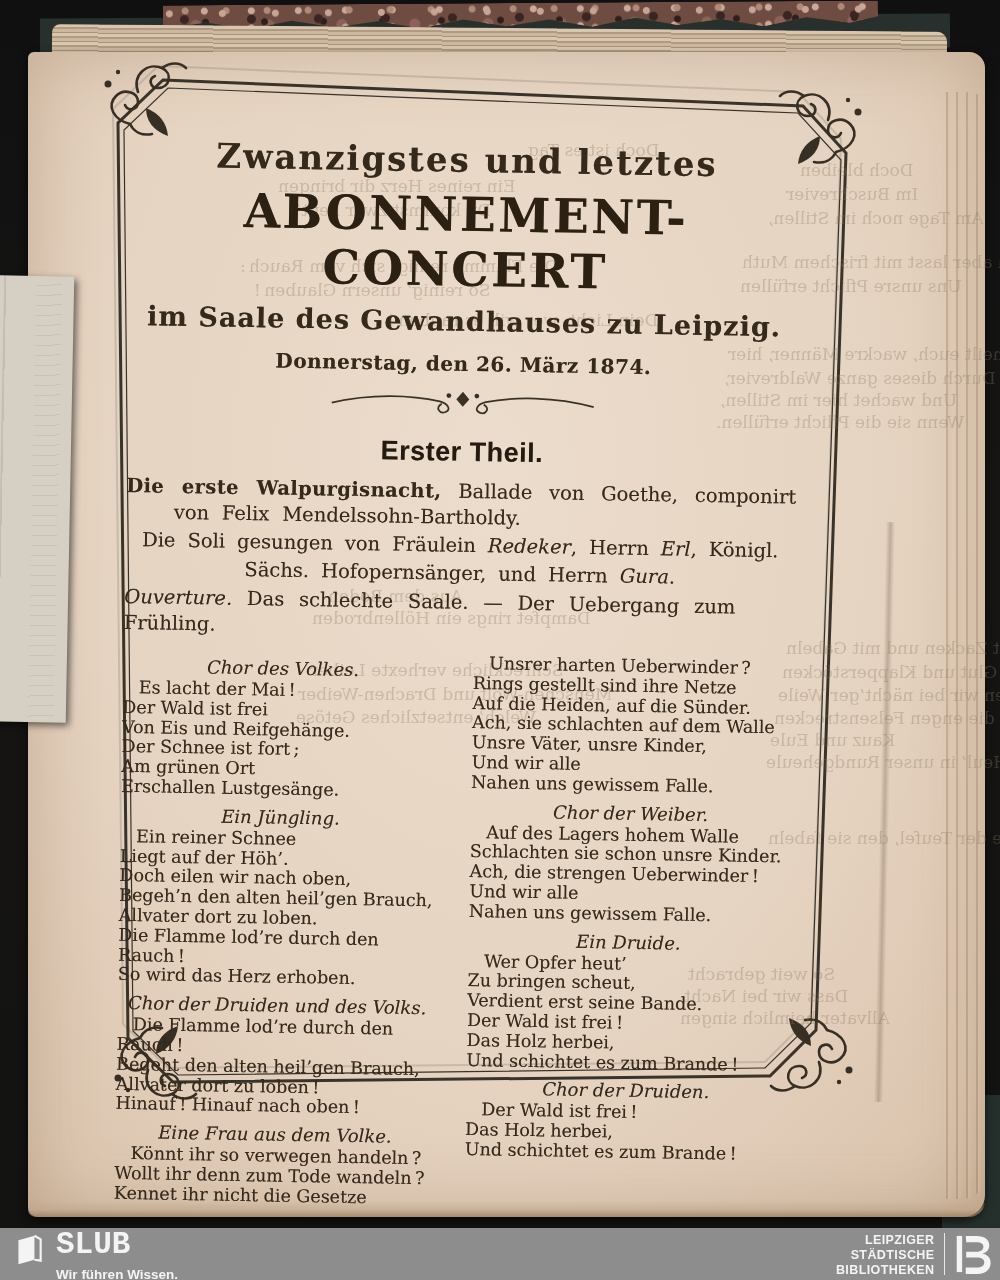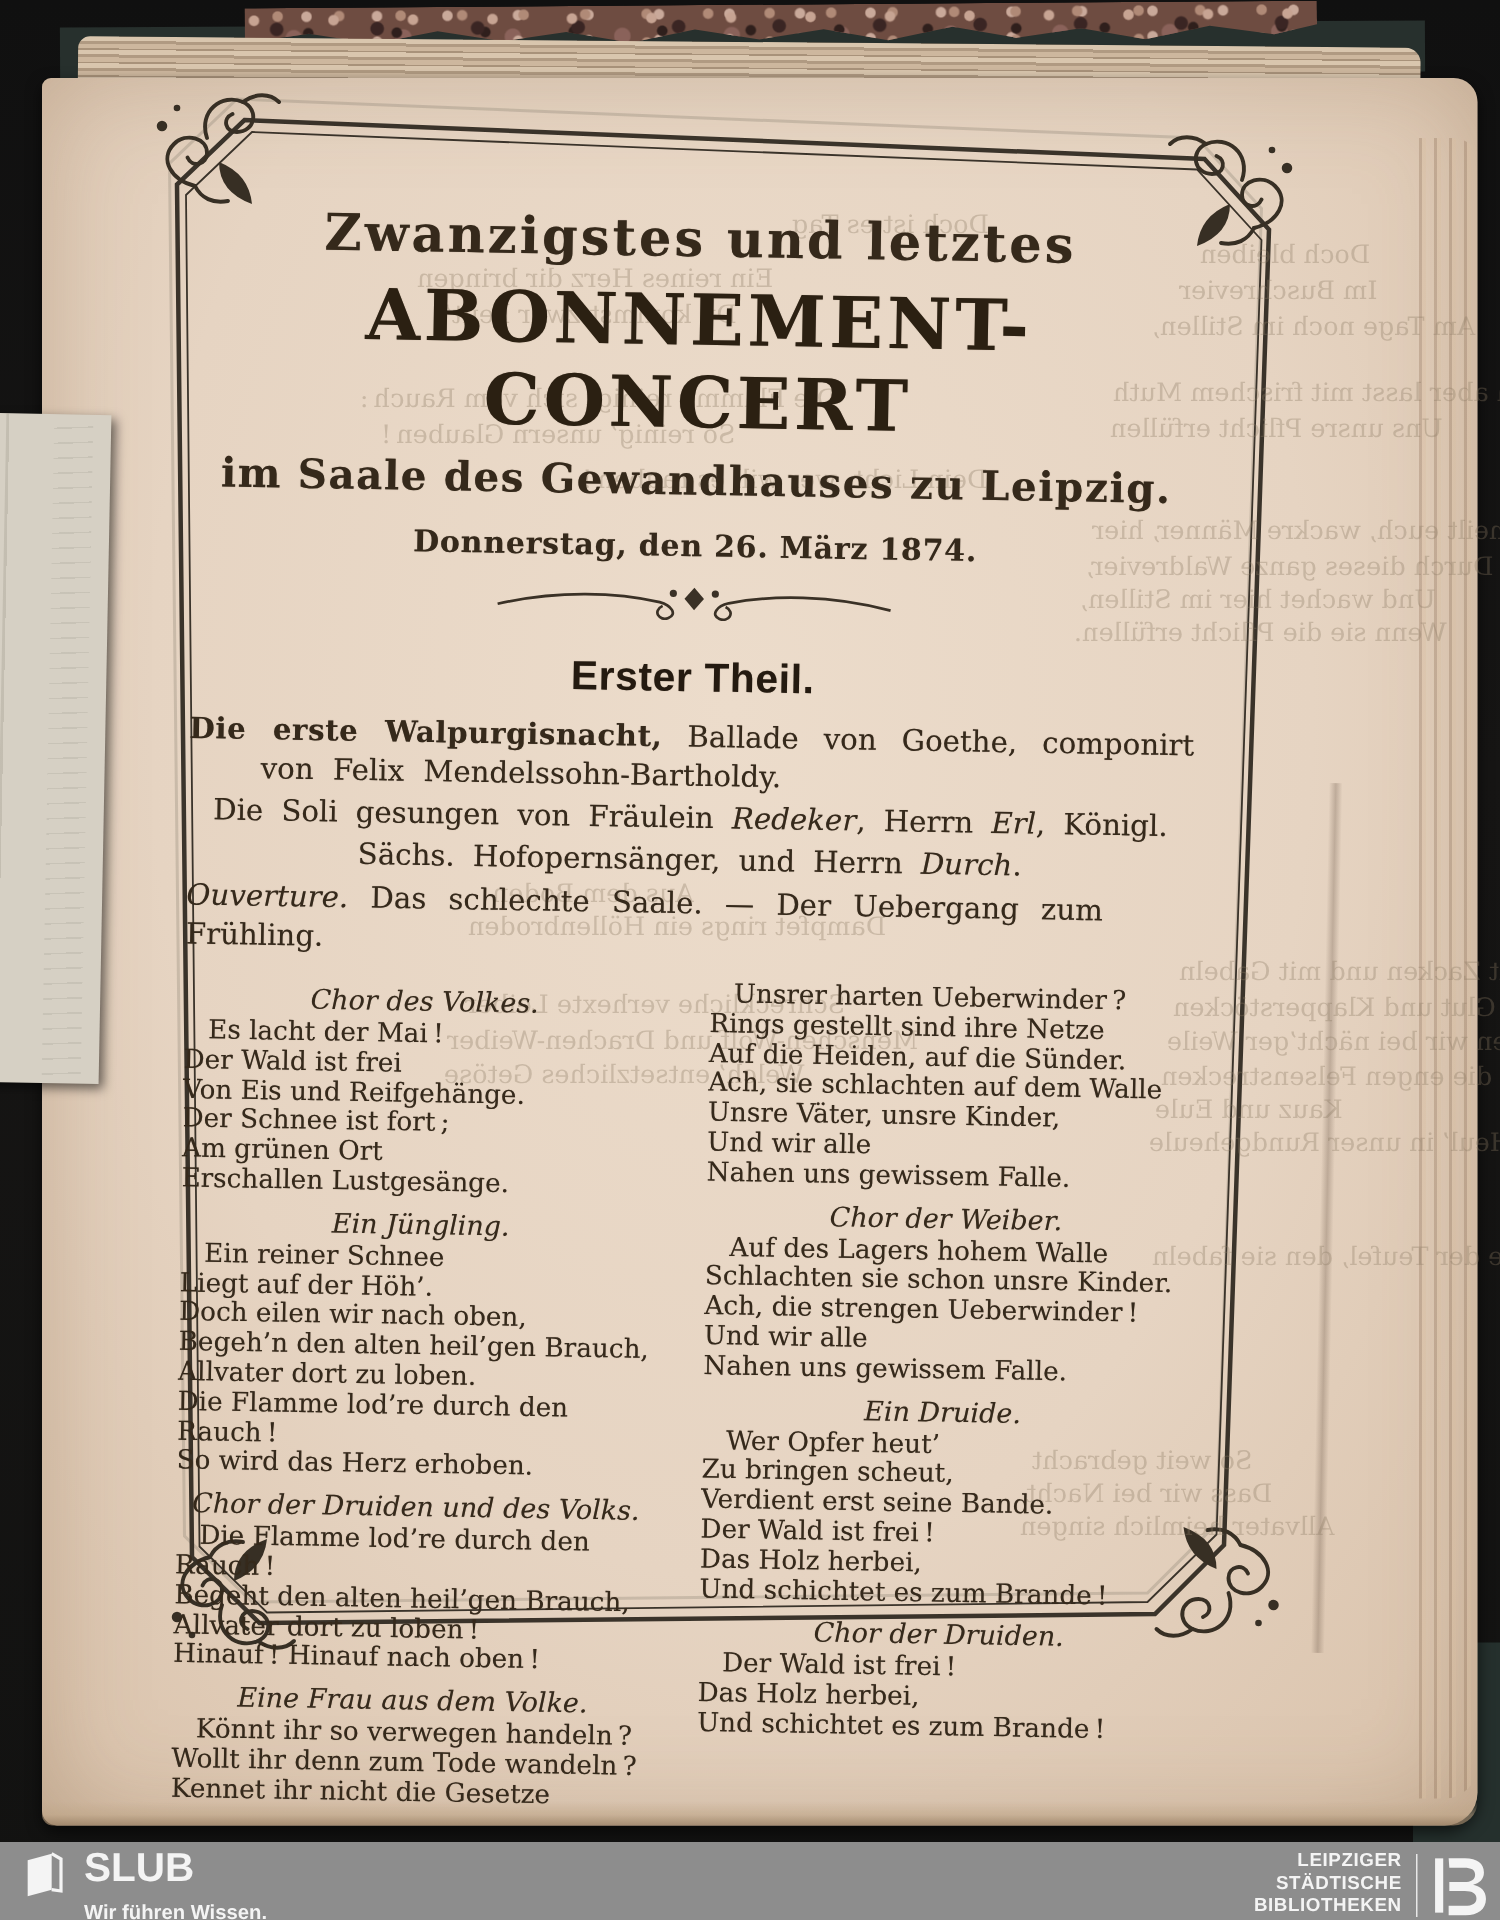--- a/index.html
+++ b/index.html
@@ -69,23 +69,23 @@
   
   .slip{position:absolute;left:-8px;top:276px;width:78px;height:446px;background:#d6d0c4;
     transform:rotate(1.1deg);box-shadow:3px 3px 7px rgba(0,0,0,.55);
     background-image:linear-gradient(90deg,rgba(140,135,120,.25) 0 2px,transparent 2px),
       repeating-linear-gradient(177deg,transparent 0 9px,rgba(150,148,135,.22) 9px 10px);
     background-size:100% 100%,26px 100%;background-position:8px 0,40px 0;background-repeat:no-repeat,no-repeat;}
   
   .bar{position:absolute;left:0;bottom:0;width:1000px;height:52px;background:#8d8d8d;
     font-family:"Liberation Sans",sans-serif;color:#f4f4f4;}
   .bar-left{position:absolute;left:14px;top:3px;display:flex;align-items:flex-start;gap:10px;}
-  .slub-name{font-family:Liberation Sans, sans-serif;font-weight:bold;font-size:27px;line-height:28px;}
+  .slub-name{font-family:Liberation Mono, monospace;font-weight:bold;font-size:31px;line-height:28px;}
   .slub-tag{font-size:13.5px;font-weight:bold;margin-top:8px;}
-  .bar-right{position:absolute;right:8px;top:5px;display:flex;align-items:flex-end;gap:9px;}
+  .bar-right{position:absolute;right:8px;top:5px;display:flex;align-items:flex-start;gap:9px;}
   .lib{text-align:right;font-weight:bold;font-size:12.5px;line-height:15px;letter-spacing:.4px;}
   .vline{width:1.5px;height:42px;background:#e8e8e8;}
 </style>
 </head>
 <body>
 
 <div id="stage">
   <div class="cover-strip"></div>
   <div class="marble"></div>
   <div class="top-stack"></div>
@@ -162,21 +162,21 @@
         <path d="M135,7 l6.5,7.5 -6.5,7.5 -6.5,-7.5 z" fill="#3a3126"></path>
         <circle cx="121" cy="11" r="2.4" fill="#3a3126"></circle>
         <circle cx="149" cy="11" r="2.4" fill="#3a3126"></circle>
       </svg>
 
       <div class="section">Erster Theil.</div>
 
       <div class="program">
         <p class="p-work"><span class="bd">Die erste Walpurgisnacht,</span><span class=""> Ballade von Goethe, componirt von Felix Mendelssohn-Bartholdy.</span></p>
         <p class="p-soli"><span class="">Die Soli gesungen von Fräulein </span><span class="it">Redeker</span><span class="">, Herrn </span><span class="it">Erl</span><span class="">, Königl.</span></p>
-        <p class="p-soli"><span class="">Sächs. Hofopernsänger, und Herrn </span><span class="it">Durch</span><span class="">.</span></p>
+        <p class="p-soli"><span class="">Sächs. Hofopernsänger, und Herrn </span><span class="it">Gura</span><span class="">.</span></p>
         <p class="p-ouv"><span class="it">Ouverture.</span><span class=""> Das schlechte Saale. — Der Uebergang zum Frühling.</span></p>
       </div>
 
       <div class="cols">
         <div class="col">
             <div class="stanza">
               <div class="stanza-heading">Chor des Volkes.</div>
               <div class="verse-line first">Es lacht der Mai !</div>
               <div class="verse-line">Der Wald ist frei</div>
               <div class="verse-line">Von Eis und Reifgehänge.</div>

